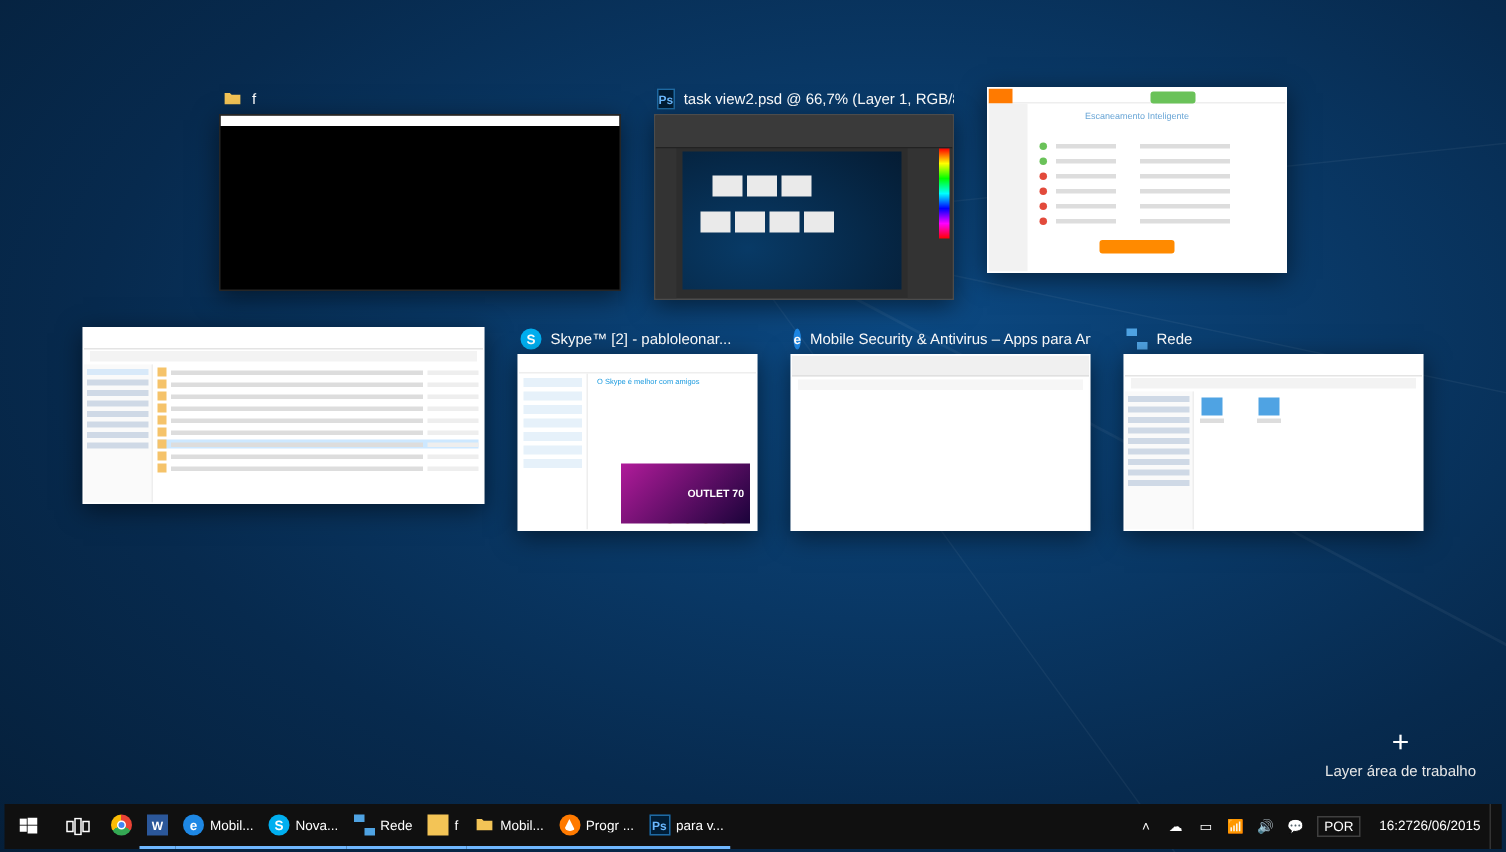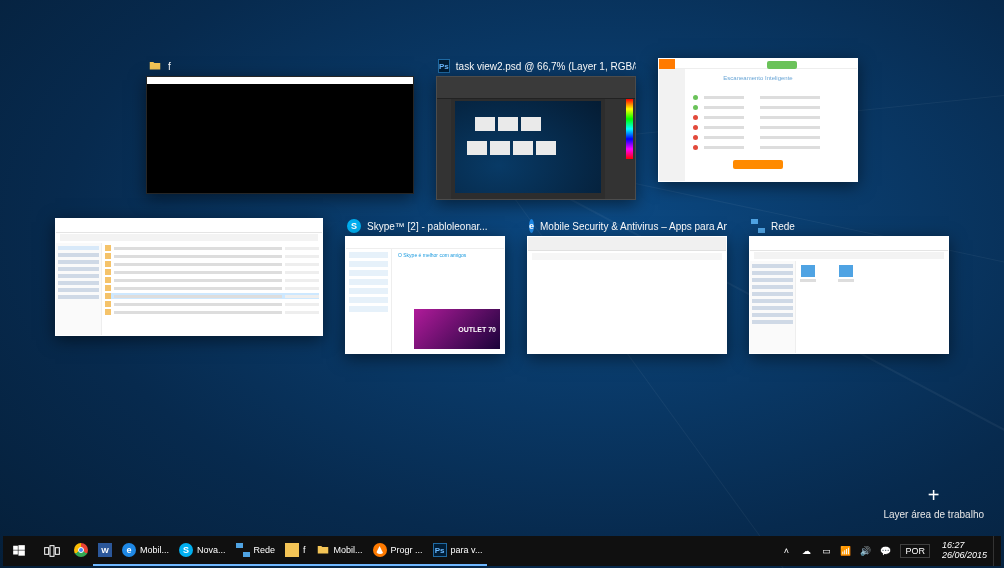--- a/index.html
+++ b/index.html
@@ -116,21 +116,21 @@
   .tb-search input { flex:1; background:transparent; border:0; outline:0; color:#ccc; font-size:10px;}
   .tb-taskview { width:34px; display:flex; align-items:center; justify-content:center;}
   .tb-apps { display:flex; align-items:stretch; gap:0; overflow:hidden; flex-wrap:nowrap; }
   .tb-app { display:flex; align-items:center; gap:4px; padding:0 5px; border-bottom:2px solid transparent; min-width:0;}
   .tb-app.running { border-bottom-color:#6fb7ff;}
   .tb-app .icn { width:14px; height:14px; display:inline-flex; align-items:center; justify-content:center;}
   .tb-app .lbl { font-size:9px; max-width:34px; overflow:hidden; white-space:nowrap; text-overflow:ellipsis;}
   .tb-spacer { flex:1; }
   .tb-tray { display:flex; align-items:center; gap:8px; padding:0 6px; font-size:9px;}
   .tb-tray .lang { border:1px solid rgba(255,255,255,.2); padding:1px 4px; font-size:9px;}
-  .tb-clock { display:flex; flex-direction:column; align-items:flex-start; justify-content:center; padding:0 6px; font-size:9px; line-height:1.1;font-style:italic;}
+  .tb-clock { display:flex; flex-direction:row; align-items:center; justify-content:center; padding:0 6px; font-size:9px; line-height:1.1;}
   .tb-action { width:8px; background:#101010; border-left:1px solid rgba(255,255,255,.15);}
 
   
   .i-win { fill:#fff;}
   .i-folder { fill:#f3c456;}
   .i-ps { background:#001d36; color:#6bb9ff; font-size:8px; font-weight:bold; width:14px; height:14px; display:flex; align-items:center; justify-content:center; border:1px solid #1f6aa3;}
   .i-avast { width:14px; height:14px; border-radius:50%; background:#ff7a00; position:relative;}
   .i-avast:after { content:""; position:absolute; inset:3px; border-radius:50%; background:#fff; clip-path: polygon(50% 0,100% 100%,0 100%);}
   .i-skype { width:14px; height:14px; border-radius:50%; background:#00aff0; color:#fff; font-size:9px; font-weight:bold; display:flex; align-items:center; justify-content:center;}
   .i-edge { width:14px; height:14px; border-radius:50%; background:#1e88e5; color:#fff; display:flex; align-items:center; justify-content:center; font-weight:bold; font-size:9px;}

